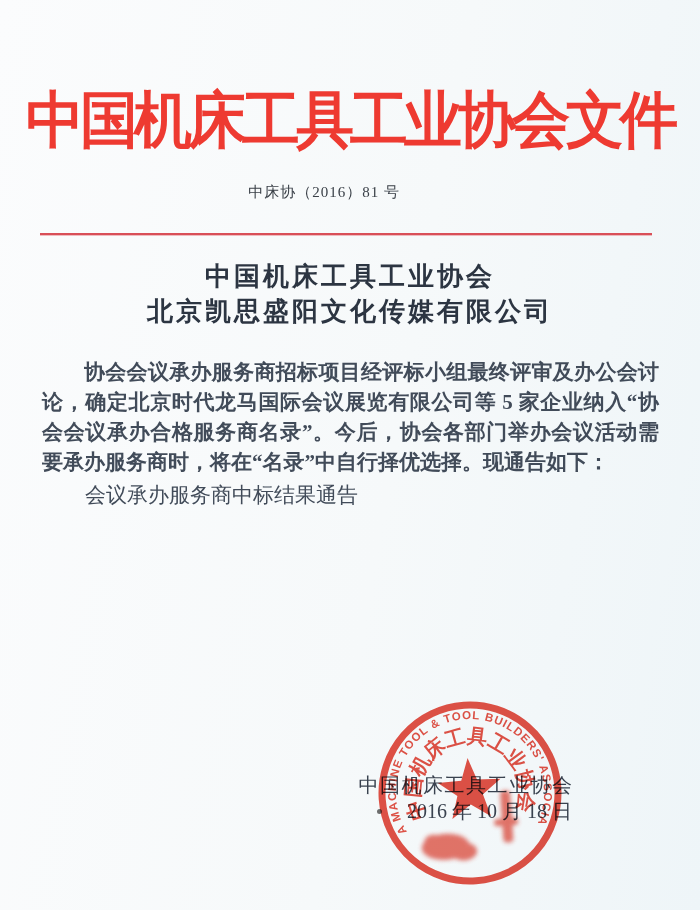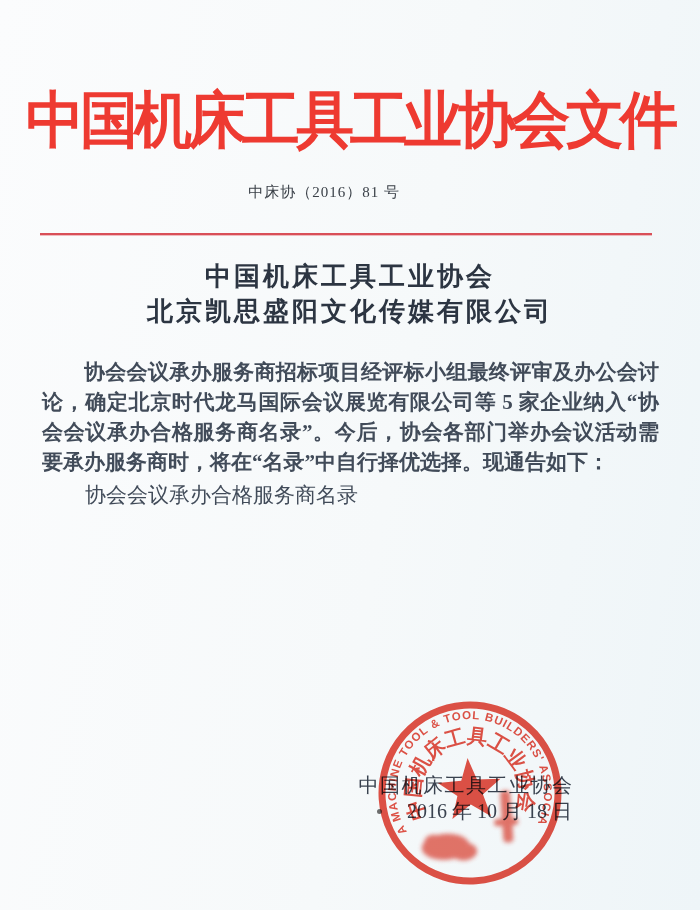--- a/index.html
+++ b/index.html
@@ -140,21 +140,21 @@
   <div class="red-rule"></div>
 
   <div class="doc-title">
     <div>中国机床工具工业协会</div>
     <div>北京凯思盛阳文化传媒有限公司</div>
   </div>
 
   <p class="body-par">协会会议承办服务商招标项目经评标小组最终评审及办公会讨论，确定北京时代龙马国际会议展览有限公司等 5 家企业纳入“协会会议承办合格服务商名录”。今后，协会各部门举办会议活动需要承办服务商时，将在“名录”中自行择优选择。现通告如下：</p>
 
   <div class="list">
-    <div class="list-line">协会会议承办合格服务商名录</div>
+    <div class="list-line">会议承办服务商中标结果通告</div>
   </div>
 
   <div class="signature">中国机床工具工业协会</div>
 
   <div class="sign-date">2016 年 10 月 18 日</div>
 
   <span class="stray-dot"></span>
 
   <svg class="seal" viewBox="0 0 200 200" xmlns="http://www.w3.org/2000/svg">
     <defs>

